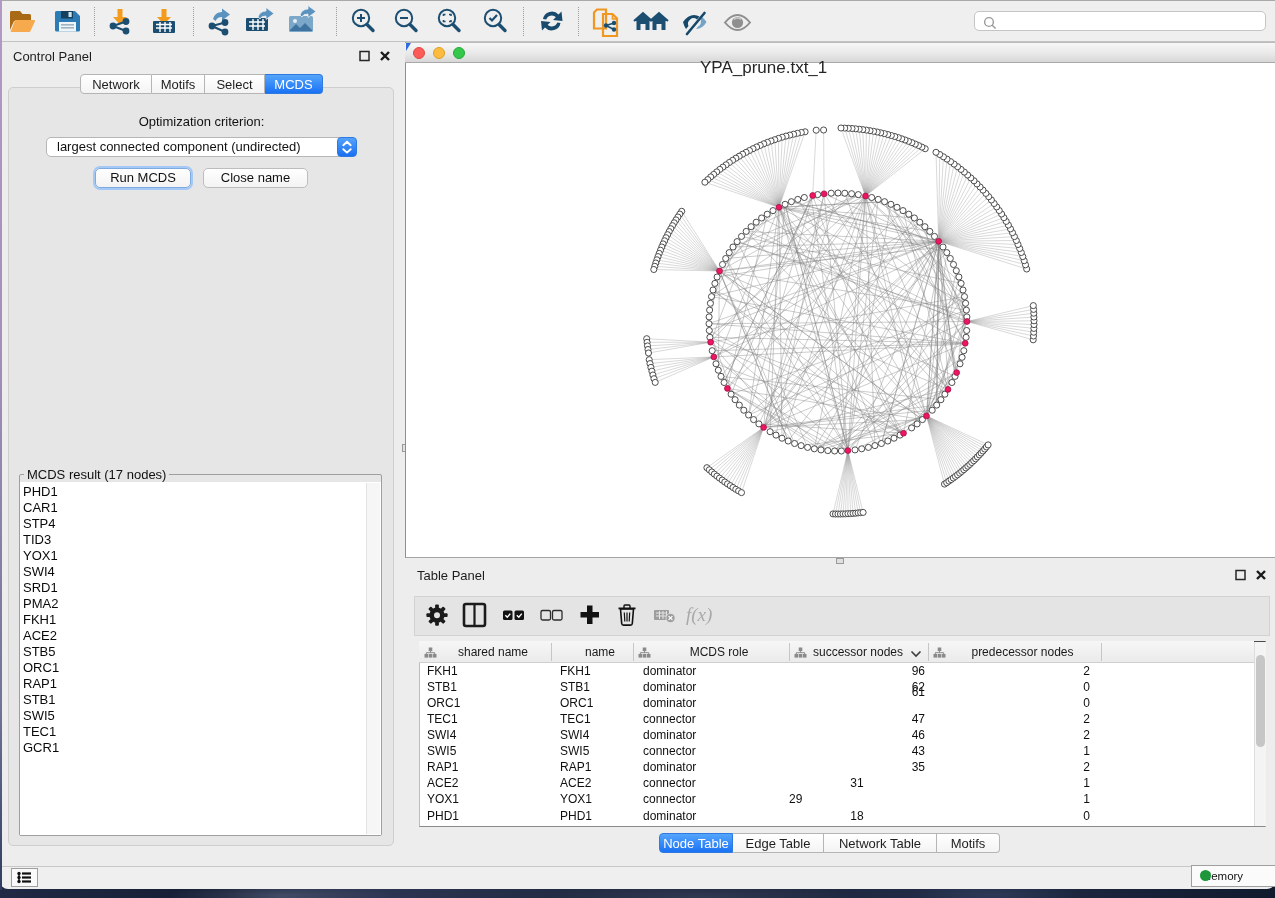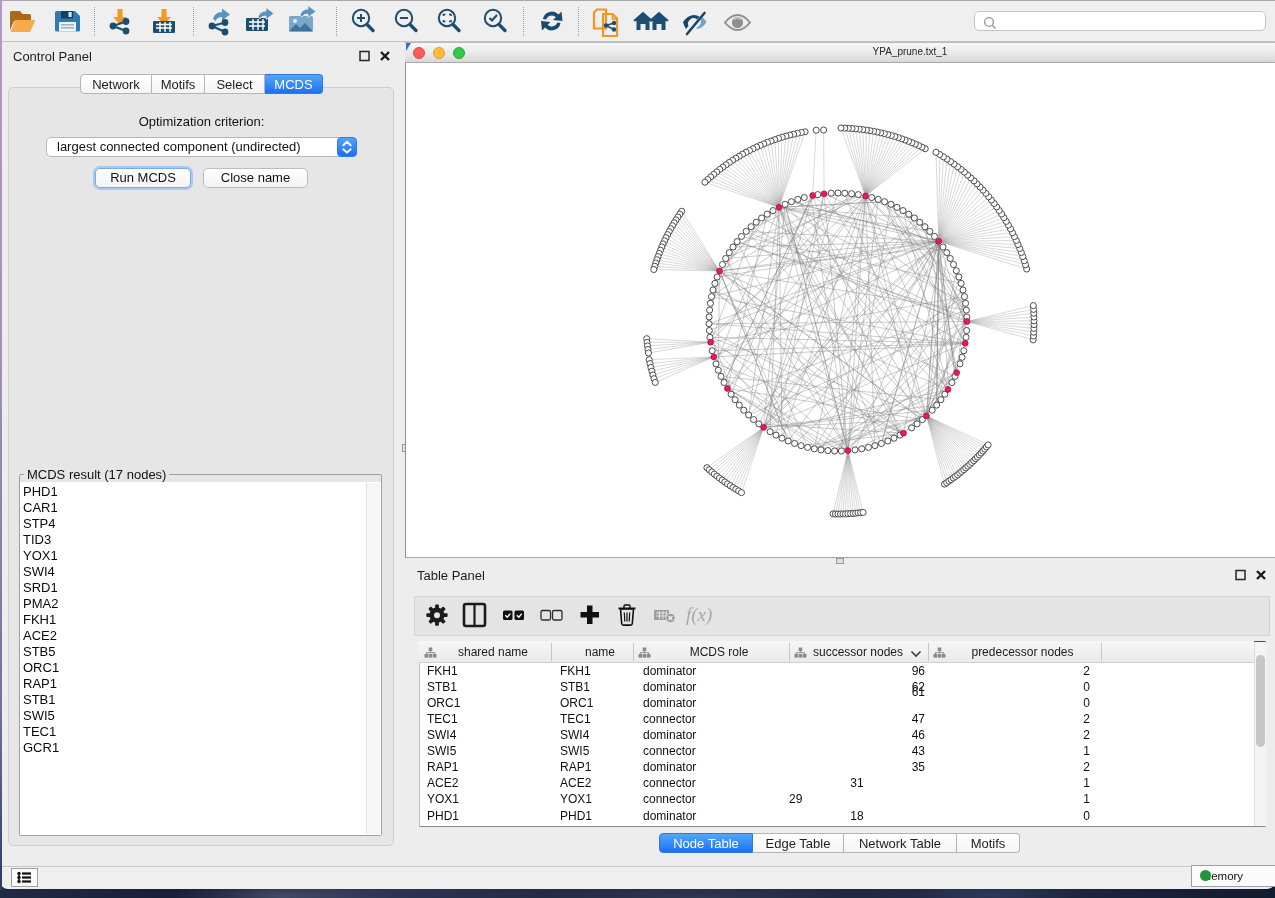--- a/index.html
+++ b/index.html
@@ -25,21 +25,21 @@
 #closebtn{left:203px;top:168px;width:105px}
 #groupbox{left:19px;top:474px;width:363px;height:362px;border:1px solid #9f9f9f;border-radius:2px}
 #grouptitle{left:24px;top:467px;font-size:13px;color:#111;background:#e6e6e6;padding:0 3px}
 #mcdslist{left:20px;top:482px;width:361px;height:353px;background:#fff}
 #mcdstrack{left:366px;top:483px;width:14px;height:351px;background:#f6f6f6;border-left:1px solid #e3e3e3}
 #mcdsitems{left:23px;top:484px;font-size:13px;line-height:16px;color:#0a0a0a}
 #vhandle{left:402px;top:444px;width:6px;height:8px;background:#e0e0e0;border:1px solid #9a9a9a}
 
 #netframe{left:405px;top:42px;width:870px;height:516px;border-left:1px solid #8f8f8f;border-top:1px solid #bbb;border-bottom:1px solid #a5a5a5;background:#fff}
 #nettitle{left:405px;top:43px;width:870px;height:20px;background:linear-gradient(#f7f7f7,#e9e9e9 55%,#d7d7d7);border-bottom:1px solid #a9a9a9}
-#nettitletext{left:700px;top:46px;width:420px;text-align:center;font-size:10px;color:#262626}
+#nettitletext{left:700px;top:58px;width:420px;text-align:left;font-size:17px;color:#262626}
 .tl{position:absolute;top:47px;width:12px;height:12px;border-radius:50%}
 #corner{left:406px;top:43px;width:0;height:0;border-top:8px solid #2f6bdb;border-right:5px solid transparent}
 #hhandle{left:836px;top:558px;width:8px;height:6px;background:#e0e0e0;border:1px solid #9a9a9a}
 
 #tp-title{left:417px;top:568px;font-size:13px;color:#1c1c1c}
 #tp-toolbar{left:414px;top:596px;width:856px;height:40px;background:#e4e4e4;border:1px solid #d2d2d2}
 #tbl{left:419px;top:641px;width:847px;height:186px;background:#fff;border-top:1px solid #4a4a4a;border-bottom:1px solid #8a8a8a;border-left:1px solid #bdbdbd;border-right:1px solid #bdbdbd}
 #thead{left:419px;top:641px;width:835px;height:22px;background:linear-gradient(#f6f6f6,#ebebeb);border-bottom:1px solid #cfcfcf}
 .hsep{position:absolute;top:643px;height:18px;border-left:1px solid #c6c6c6}
 .hcell{position:absolute;top:645px;font-size:12px;color:#1a1a1a;text-align:center}
@@ -683,21 +683,21 @@
 <div class="trow" style="left:789px;top:792.4px;width:136px;">29</div>
 <div class="trow" style="left:928px;top:792.4px;width:162px;text-align:right">1</div>
 <div class="trow" style="left:427px;top:808.5px;width:120px">PHD1</div>
 <div class="trow" style="left:560px;top:808.5px;width:70px">PHD1</div>
 <div class="trow" style="left:643px;top:808.5px;width:140px">dominator</div>
 <div class="trow" style="left:789px;top:808.5px;width:136px;text-align:center">18</div>
 <div class="trow" style="left:928px;top:808.5px;width:162px;text-align:right">0</div>
 <div class="abs" id="tscroll"></div>
 <div class="abs" id="tthumb"></div>
 <div class="tabsrow" style="left:659px;top:833px">
-    <div class="tab first sel" style="width:94px">Node Table</div>
+    <div class="tab first sel" style="width:74px">Node Table</div>
     <div class="tab" style="width:91px">Edge Table</div>
     <div class="tab" style="width:113px">Network Table</div>
     <div class="tab last" style="width:63px">Motifs</div>
   </div>
 
 <div class="abs" id="statusbar"></div>
 <div class="abs" id="listbtn"><svg width="25" height="17">
       <g fill="#111">
         <circle cx="7" cy="4.5" r="1.7"></circle>
         <circle cx="7" cy="8.5" r="1.7"></circle>

